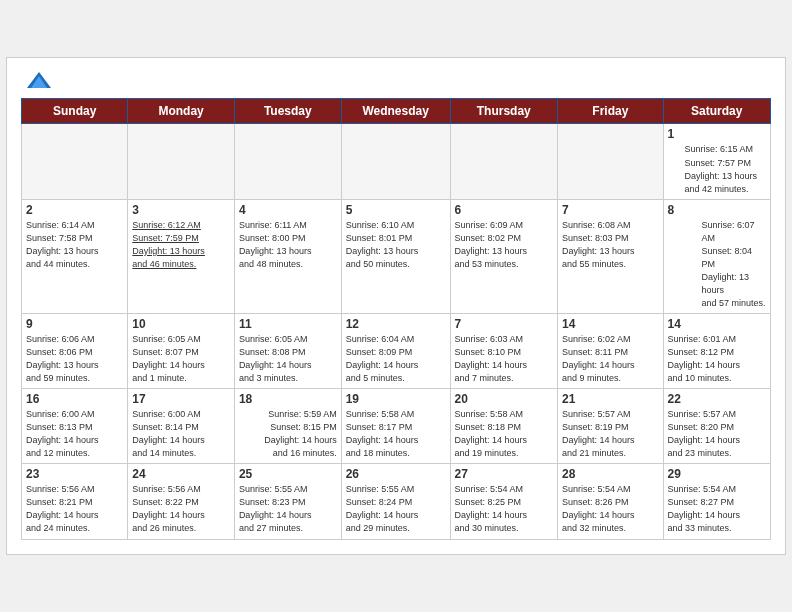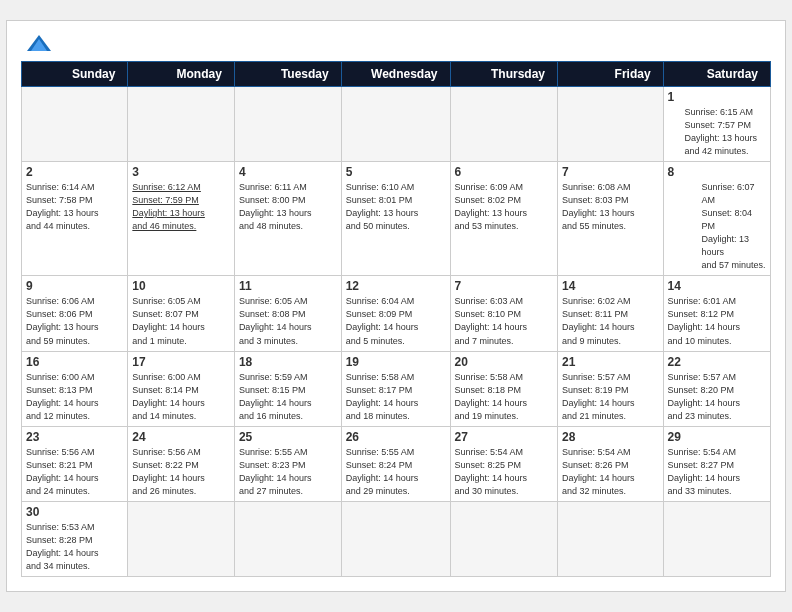--- a/index.html
+++ b/index.html
@@ -61,26 +61,26 @@
     .location-title {
       font-size: 15px;
       color: #555;
       margin-top: 2px;
     }
     table {
       width: 100%;
       border-collapse: collapse;
     }
     thead tr th {
-      background: #0f172a;
+      background: #7f1d1d;
       color: white;
       font-size: 12px;
       font-weight: bold;
       padding: 5px 12px;
-      text-align: right;
+      text-align: center;
       border: 1px solid #1a5a9a;
     }
     tbody tr td {
       border: 1px solid #ccc;
       vertical-align: top;
       padding: 3px 4px;
       width: 111px;
       min-height: 80px;
       font-size: 9.5px;
       color: #333;
@@ -263,21 +263,21 @@
           </td>
           <td>
             <span class="day-number">17</span>
             <div class="day-info" style="white-space: pre-line;">Sunrise: 6:00 AM
 Sunset: 8:14 PM
 Daylight: 14 hours
 and 14 minutes.</div>
           </td>
           <td>
             <span class="day-number">18</span>
-            <div class="day-info" style="white-space: pre-line;">Sunrise: 5:59 AM
+            <div class="day-info" style="white-space: pre-line; text-align: right;">Sunrise: 5:59 AM
 Sunset: 8:15 PM
 Daylight: 14 hours
 and 16 minutes.</div>
           </td>
           <td>
             <span class="day-number">19</span>
             <div class="day-info" style="white-space: pre-line;">Sunrise: 5:58 AM
 Sunset: 8:17 PM
 Daylight: 14 hours
 and 18 minutes.</div>
@@ -347,31 +347,16 @@
 Daylight: 14 hours
 and 32 minutes.</div>
           </td>
           <td>
             <span class="day-number">29</span>
             <div class="day-info" style="white-space: pre-line;">Sunrise: 5:54 AM
 Sunset: 8:27 PM
 Daylight: 14 hours
 and 33 minutes.</div>
           </td>
-        </tr>
-        <tr>
-          <td>
-            <span class="day-number">30</span>
-            <div class="day-info" style="white-space: pre-line;">Sunrise: 5:53 AM
-Sunset: 8:28 PM
-Daylight: 14 hours
-and 34 minutes.</div>
-          </td>
-          <td class="empty"></td>
-          <td class="empty"></td>
-          <td class="empty"></td>
-          <td class="empty"></td>
-          <td class="empty"></td>
-          <td class="empty"></td>
         </tr>
       </tbody>
   </table>
 </div>
 
 </body></html>

